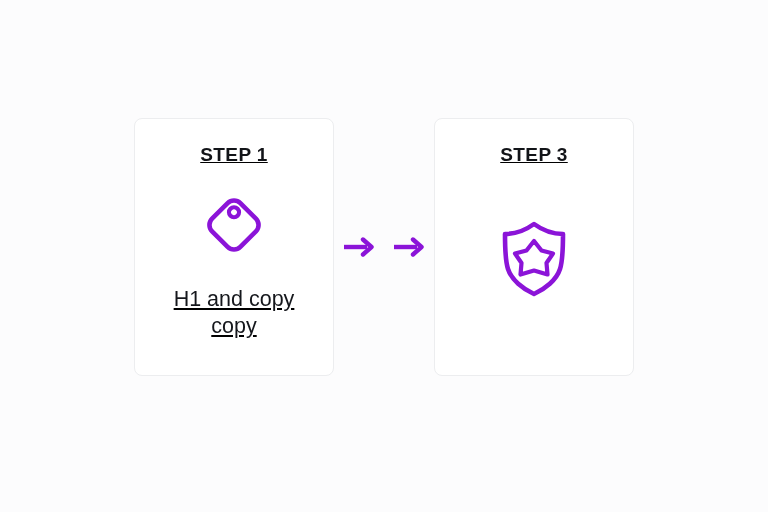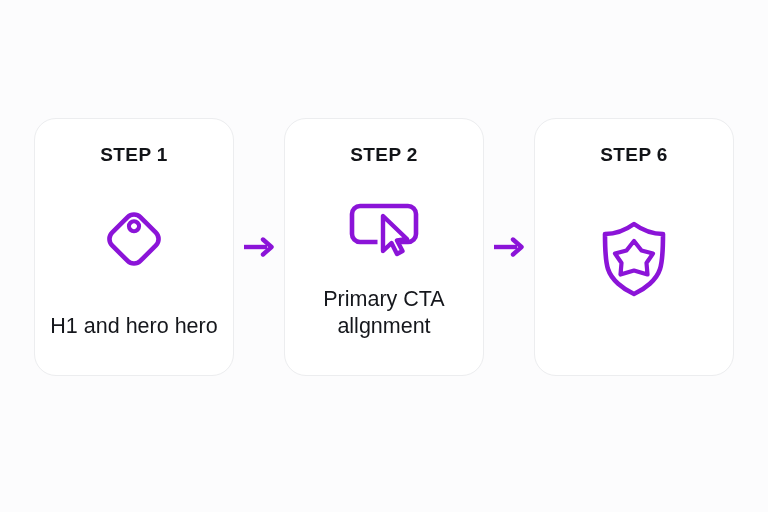--- a/index.html
+++ b/index.html
@@ -29,26 +29,27 @@
     display: flex;
     flex-direction: row;
     align-items: stretch;
     justify-content: center;
   }
 
   .step-card {
     width: 200px;
     background: #ffffff;
     border: 1px solid #ecedef;
-    border-radius: 22px;
+    border-radius: 8px;
     box-sizing: border-box;
     display: flex;
     flex-direction: column;
     align-items: center;
     padding: 26px 14px 24px 14px;
+    text-decoration: underline;
   }
 
   .step-heading {
     font-size: 19px;
     font-weight: bold;
     color: #121418;
     letter-spacing: 0.4px;
     text-align: center;
     line-height: 1;
   }
@@ -94,51 +95,40 @@
     <div class="step-card">
       <div class="step-heading">STEP 1</div>
       <div class="step-icon">
         <svg width="78" height="78" viewBox="0 0 78 78" fill="none">
           <g transform="rotate(-45 39 39)">
             <rect x="19" y="19" width="40" height="40" rx="9" ry="9" stroke="#8b14d8" stroke-width="4.6" fill="none"></rect>
             <circle cx="48" cy="30" r="5" stroke="#8b14d8" stroke-width="4.2" fill="none"></circle>
           </g>
         </svg>
       </div>
-      <div class="step-label">H1 and hero hero</div>
+      <div class="step-label">H1 and copy copy</div>
     </div>
 
     <div class="connector">
       <svg width="34" height="24" viewBox="0 0 34 24">
         <line x1="2" y1="12" x2="25" y2="12" stroke="#8b14d8" stroke-width="4.4" stroke-linecap="butt"></line>
         <polyline points="21,4.5 29.5,12 21,19.5" stroke="#8b14d8" stroke-width="4.4" fill="none" stroke-linecap="round" stroke-linejoin="round"></polyline>
       </svg>
     </div>
 
-    <div class="step-card">
-      <div class="step-heading">STEP 2</div>
-      <div class="step-icon">
-        <svg width="84" height="74" viewBox="0 0 84 74" fill="none">
-          <path d="M18 18 h48 a8 8 0 0 1 8 8 v20 a8 8 0 0 1 -8 8 h-48 a8 8 0 0 1 -8 -8 v-20 a8 8 0 0 1 8 -8 z" stroke="#8b14d8" stroke-width="4.6" fill="none"></path>
-          <path d="M40 26 L40 64 L56 64 L44 26 Z" fill="#ffffff" stroke="#ffffff" stroke-width="9" stroke-linejoin="round"></path>
-          <path d="M41 28 L41 63 L49.5 55 L55 66 L60.5 63 L55 52.5 L65 51 Z" fill="#ffffff" stroke="#8b14d8" stroke-width="4.4" stroke-linejoin="round" stroke-linecap="round"></path>
-        </svg>
-      </div>
-      <div class="step-label">Primary CTA allgnment</div>
-    </div>
 
     <div class="connector">
       <svg width="34" height="24" viewBox="0 0 34 24">
         <line x1="2" y1="12" x2="25" y2="12" stroke="#8b14d8" stroke-width="4.4" stroke-linecap="butt"></line>
         <polyline points="21,4.5 29.5,12 21,19.5" stroke="#8b14d8" stroke-width="4.4" fill="none" stroke-linecap="round" stroke-linejoin="round"></polyline>
       </svg>
     </div>
 
     <div class="step-card">
-      <div class="step-heading">STEP 6</div>
+      <div class="step-heading">STEP 3</div>
       <div class="step-icon">
         <svg width="76" height="82" viewBox="0 0 76 82" fill="none">
           <path d="M38 7 C49 15 60 17 67 17 C67 17 67 43 64 52 C60.5 63 49 72 38 77
                    C27 72 15.5 63 12 52 C9 43 9 17 9 17 C16 17 27 15 38 7 Z" stroke="#8b14d8" stroke-width="4.6" fill="none" stroke-linejoin="round"></path>
           <path d="M38 24 L45.5 33.5 L57 36.5 L50.5 46 L51.5 57.5 L38 53.5 L24.5 57.5 L25.5 46 L19 36.5 L30.5 33.5 Z" stroke="#8b14d8" stroke-width="4.2" fill="none" stroke-linejoin="round"></path>
         </svg>
       </div>
     </div>
 
   </div>

